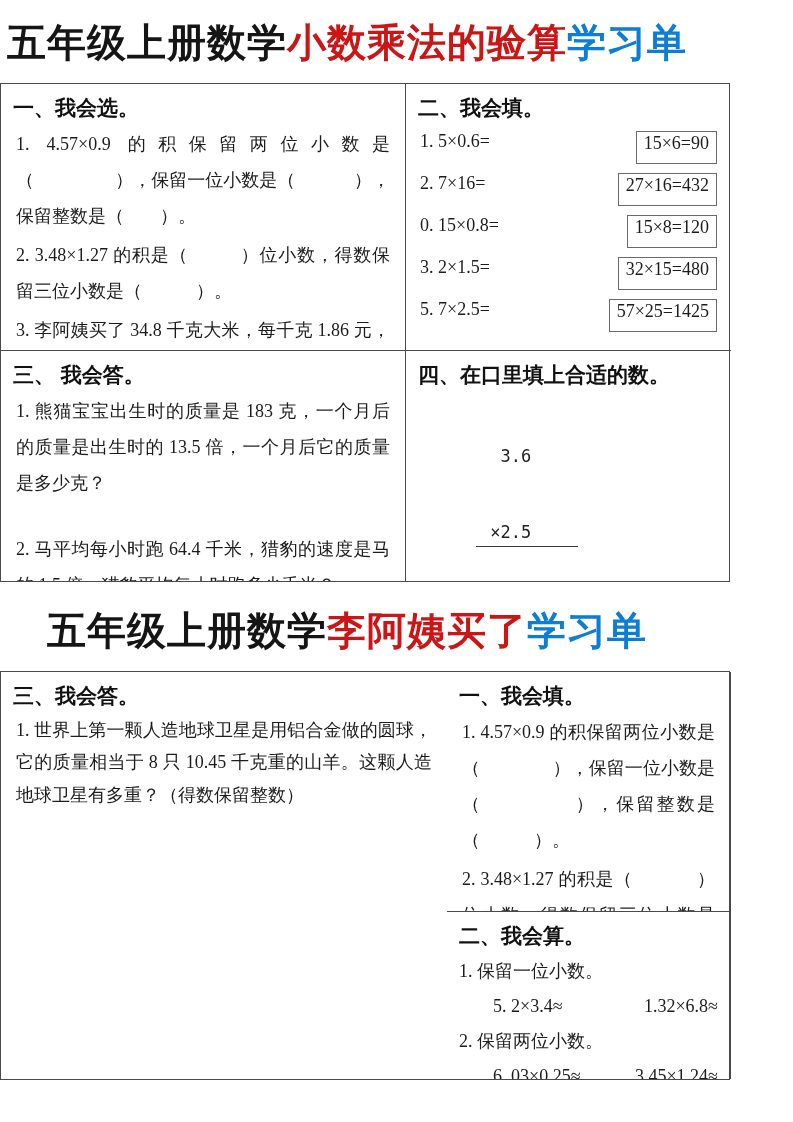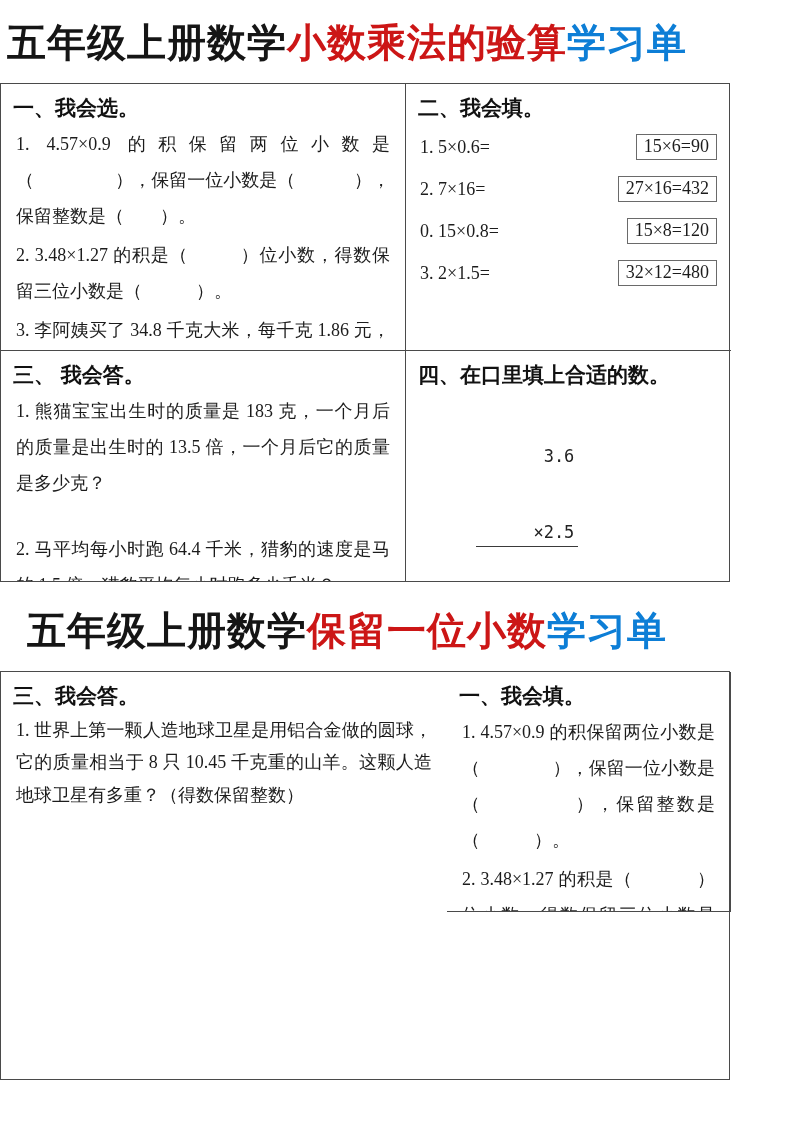--- a/index.html
+++ b/index.html
@@ -55,33 +55,33 @@
     line-height:2.0;
     margin:3px;
     text-align:justify;
   }
   .qtext.gap-top{margin-top:30px;}
   .t2 .right-cell .qtext{line-height:1.82;}
   .t2 .right-cell .qtext.gap-top{margin-top:24px;}
 
   
   .fill-row{
-    display:flex;align-items:center;justify-content:space-between;
+    display:flex;justify-content:space-between;
     margin:9px 2px 9px 2px;height:33px;
   }
   .fill-expr{font-size:18px;white-space:pre;}
   .hint-box{
     border:1.2px solid #6a6a6a;
     padding:1px 7px 2px 7px;
     font-size:18px;
     white-space:nowrap;
   }
 
   
-  .work-row{display:flex;align-items:center;margin:2px 0 6px 0;text-align:right;}
+  .work-row{display:flex;align-items:center;margin:2px 0 6px 0;}
   .work{
     display:inline-block;
     font-family:"DejaVu Sans Mono","Liberation Mono",monospace;
     font-size:17px;
     line-height:1.5;
     white-space:pre;
     color:#222;
   }
   .work .wline{padding:0 4px;}
   .work .wline:nth-child(2),
@@ -124,21 +124,25 @@
       <div class="fill-row">
         <span class="fill-expr">2. 7×16=</span>
         <span class="hint-box">27×16=432</span>
       </div>
       <div class="fill-row">
         <span class="fill-expr">0. 15×0.8=</span>
         <span class="hint-box">15×8=120</span>
       </div>
       <div class="fill-row">
         <span class="fill-expr">3. 2×1.5=</span>
-        <span class="hint-box">32×12=480</span>
+        <span class="hint-box">32×15=480</span>
+      </div>
+      <div class="fill-row">
+        <span class="fill-expr">5. 7×2.5=</span>
+        <span class="hint-box">57×25=1425</span>
       </div>
     </div>
 
     <div class="cell b-right">
       <div class="cell-heading">三、 我会答。</div>
       <p class="qtext">1. 熊猫宝宝出生时的质量是 183 克，一个月后的质量是出生时的 13.5 倍，一个月后它的质量是多少克？</p>
       <p class="qtext gap-top">2. 马平均每小时跑 64.4 千米，猎豹的速度是马的 1.5 倍，猎豹平均每小时跑多少千米？</p>
     </div>
 
     <div class="cell">
@@ -152,32 +156,45 @@
           
           
         </div>
 
       </div>
 
     </div>
 
   </div>
 
-  <h1 class="sheet-title" style="margin-top:26px;"><span class="t-black">五年级上册数学</span><span class="t-red">保留一位小数</span><span class="t-blue">学习单</span></h1>
+  <h1 class="sheet-title" style="margin-top:26px;"><span class="t-black">五年级上册数学</span><span class="t-red">李阿姨买了</span><span class="t-blue">学习单</span></h1>
 
   <div class="sheet-table t2">
 
     <div class="cell b-right b-bottom">
       <div class="cell-heading">一、我会填。</div>
       <p class="qtext">1. 4.57×0.9 的积保留两位小数是（&nbsp;&nbsp;&nbsp;&nbsp;&nbsp;&nbsp;&nbsp;&nbsp;&nbsp;&nbsp;&nbsp;&nbsp;&nbsp;&nbsp;&nbsp;&nbsp;），保留一位小数是（&nbsp;&nbsp;&nbsp;&nbsp;&nbsp;&nbsp;&nbsp;&nbsp;&nbsp;&nbsp;&nbsp;&nbsp;&nbsp;&nbsp;），保留整数是（&nbsp;&nbsp;&nbsp;&nbsp;&nbsp;&nbsp;&nbsp;&nbsp;&nbsp;&nbsp;&nbsp;&nbsp;）。</p>
       <p class="qtext">2. 3.48×1.27 的积是（&nbsp;&nbsp;&nbsp;&nbsp;&nbsp;&nbsp;&nbsp;&nbsp;&nbsp;&nbsp;&nbsp;&nbsp;&nbsp;）位小数，得数保留三位小数是（&nbsp;&nbsp;&nbsp;&nbsp;&nbsp;&nbsp;&nbsp;&nbsp;&nbsp;&nbsp;）。</p>
 
     </div>
 
     <div class="cell span2 right-cell">
       <div class="cell-heading">三、我会答。</div>
       <p class="qtext">1. 世界上第一颗人造地球卫星是用铝合金做的圆球，它的质量相当于 8 只 10.45 千克重的山羊。这颗人造地球卫星有多重？（得数保留整数）</p>
     </div>
 
+    <div class="cell b-right">
+      <div class="cell-heading">二、我会算。</div>
+      <p class="calc-line">1. 保留一位小数。</p>
+      <div class="calc-pair">
+        <span class="left">5. 2×3.4≈</span>
+        <span class="right">1.32×6.8≈</span>
+      </div>
+      <p class="calc-line">2. 保留两位小数。</p>
+      <div class="calc-pair">
+        <span class="left">6. 03×0.25≈</span>
+        <span class="right">3.45×1.24≈</span>
+      </div>
+    </div>
 
   </div>
 
 </div>
 
 </body></html>

